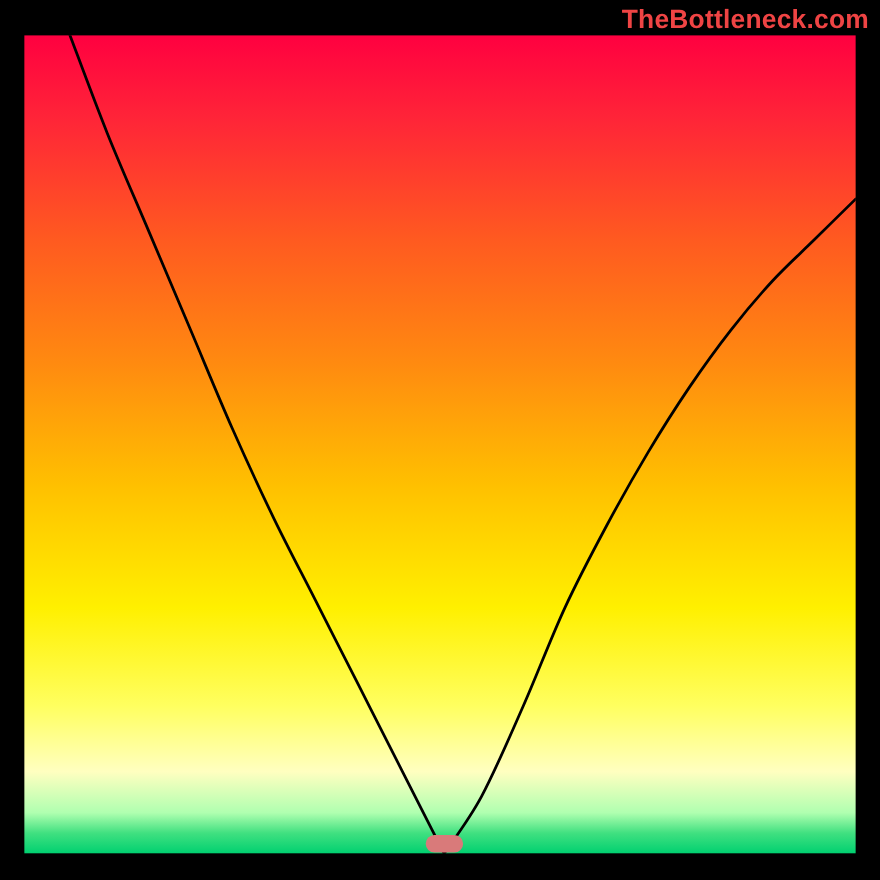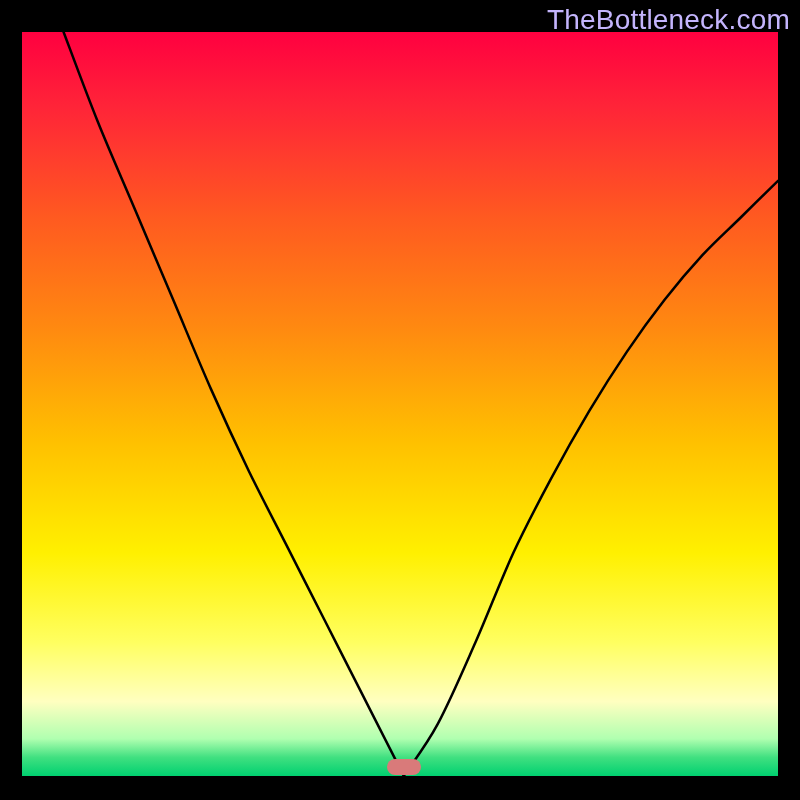--- a/index.html
+++ b/index.html
@@ -14,23 +14,23 @@
   .frame {
     position: relative;
     width: 800px;
     height: 800px;
     background: #000;
   }
   .attribution {
     position: absolute;
     top: 4px;
     right: 10px;
-    color: #c4b5fd;
-    font-size: 28px;
-    font-weight: normal;
+    color: #ef4444;
+    font-size: 24px;
+    font-weight: bold;
     letter-spacing: 0.2px;
     z-index: 10;
   }
   .plot {
     position: absolute;
     left: 22px;
     top: 32px;
     width: 756px;
     height: 744px;
   }

